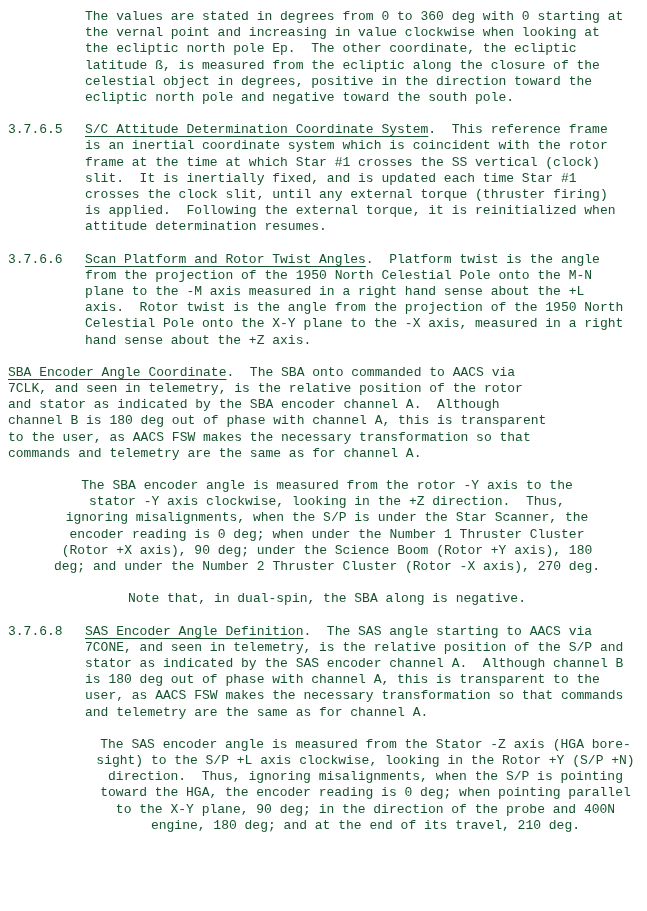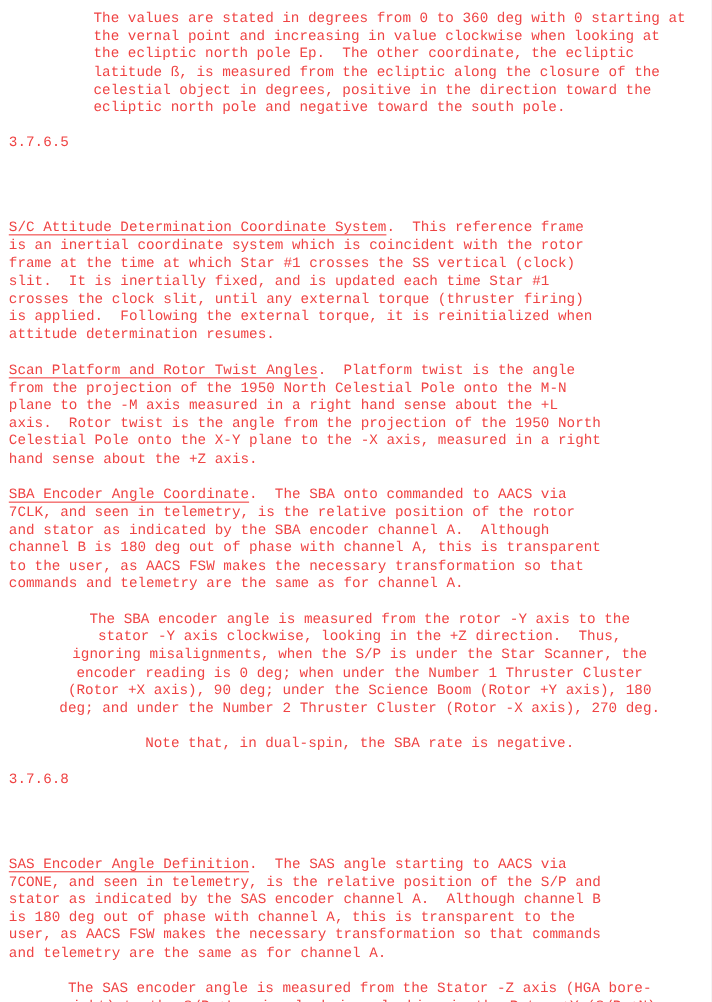--- a/index.html
+++ b/index.html
@@ -2,36 +2,36 @@
 <html><head>
 <meta charset="utf-8">
 <style>
   html, body { margin: 0; padding: 0; background: #e8e8e8; }
   .page {
     position: relative;
     width: 647px;
     height: 911px;
     margin: 0 auto;
     background: #ffffff;
-    color: #ef4444;
+    color: #14532d;
     font-family: "Liberation Mono", "DejaVu Sans Mono", monospace;
     font-size: 13px;
     line-height: 16.2px;
     overflow: hidden;
   }
   .content {
     position: absolute;
     top: 9px;
     left: 8px;
     right: 1px;
   }
   .block { margin: 0 0 16px 0; }
   .lines { white-space: pre; }
   .intro { margin-left: 77px; }
-  .section { display: flex; margin: 0 0 16px 0; flex-direction: column; }
+  .section { display: flex; margin: 0 0 16px 0; }
   .sec-num { flex: 0 0 77px; width: 77px; }
   .sec-body { flex: 1 1 auto; min-width: 0; }
   .heading-line { white-space: pre; }
   .u {
     text-decoration: underline;
     text-underline-offset: 3px;
   }
   .extra { margin-top: 16px; text-align: center; }
   .pagenum {
     position: absolute;
@@ -61,20 +61,21 @@
         <div class="lines">is an inertial coordinate system which is coincident with the rotor
 frame at the time at which Star #1 crosses the SS vertical (clock)
 slit.  It is inertially fixed, and is updated each time Star #1
 crosses the clock slit, until any external torque (thruster firing)
 is applied.  Following the external torque, it is reinitialized when
 attitude determination resumes.</div>
       </div>
     </div>
 
     <div class="section">
+      <div class="sec-num">3.7.6.6</div>
       <div class="sec-body">
         <div class="heading-line"><span class="u">Scan Platform and Rotor Twist Angles</span><span>.  Platform twist is the angle</span></div>
         <div class="lines">from the projection of the 1950 North Celestial Pole onto the M-N
 plane to the -M axis measured in a right hand sense about the +L
 axis.  Rotor twist is the angle from the projection of the 1950 North
 Celestial Pole onto the X-Y plane to the -X axis, measured in a right
 hand sense about the +Z axis.</div>
       </div>
     </div>
 
@@ -85,21 +86,21 @@
 and stator as indicated by the SBA encoder channel A.  Although
 channel B is 180 deg out of phase with channel A, this is transparent
 to the user, as AACS FSW makes the necessary transformation so that
 commands and telemetry are the same as for channel A.</div>
         <div class="lines extra">The SBA encoder angle is measured from the rotor -Y axis to the
 stator -Y axis clockwise, looking in the +Z direction.  Thus,
 ignoring misalignments, when the S/P is under the Star Scanner, the
 encoder reading is 0 deg; when under the Number 1 Thruster Cluster
 (Rotor +X axis), 90 deg; under the Science Boom (Rotor +Y axis), 180
 deg; and under the Number 2 Thruster Cluster (Rotor -X axis), 270 deg.</div>
-        <div class="lines extra">Note that, in dual-spin, the SBA rate is negative.</div>
+        <div class="lines extra">Note that, in dual-spin, the SBA along is negative.</div>
       </div>
     </div>
 
     <div class="section">
       <div class="sec-num">3.7.6.8</div>
       <div class="sec-body">
         <div class="heading-line"><span class="u">SAS Encoder Angle Definition</span><span>.  The SAS angle starting to AACS via</span></div>
         <div class="lines">7CONE, and seen in telemetry, is the relative position of the S/P and
 stator as indicated by the SAS encoder channel A.  Although channel B
 is 180 deg out of phase with channel A, this is transparent to the

